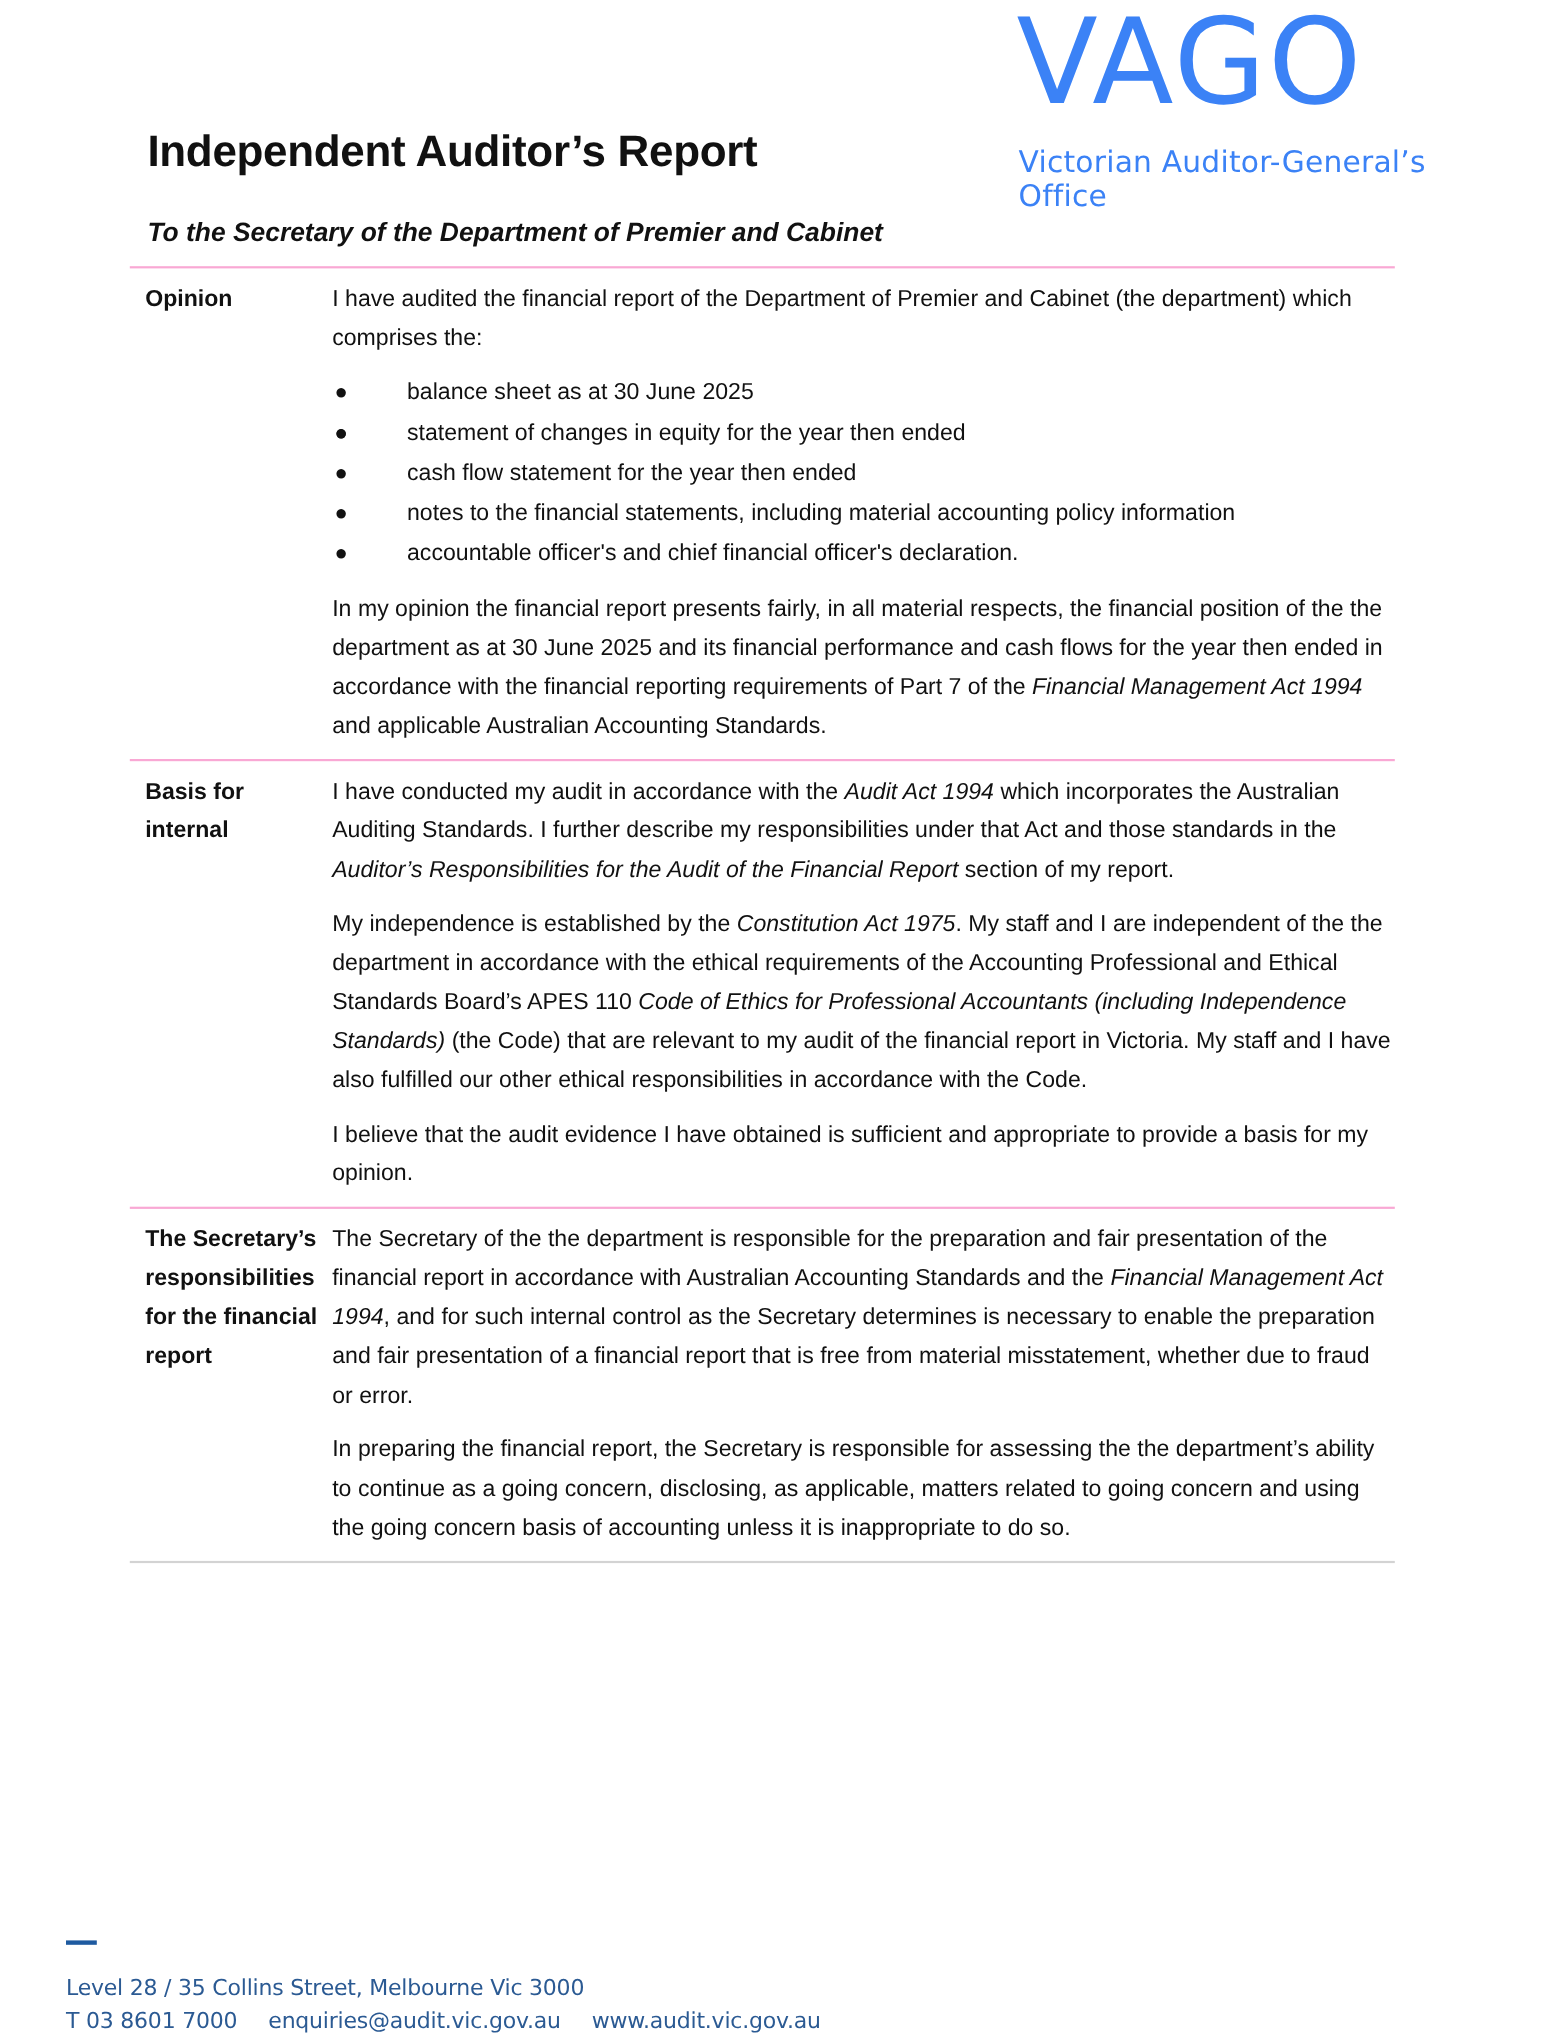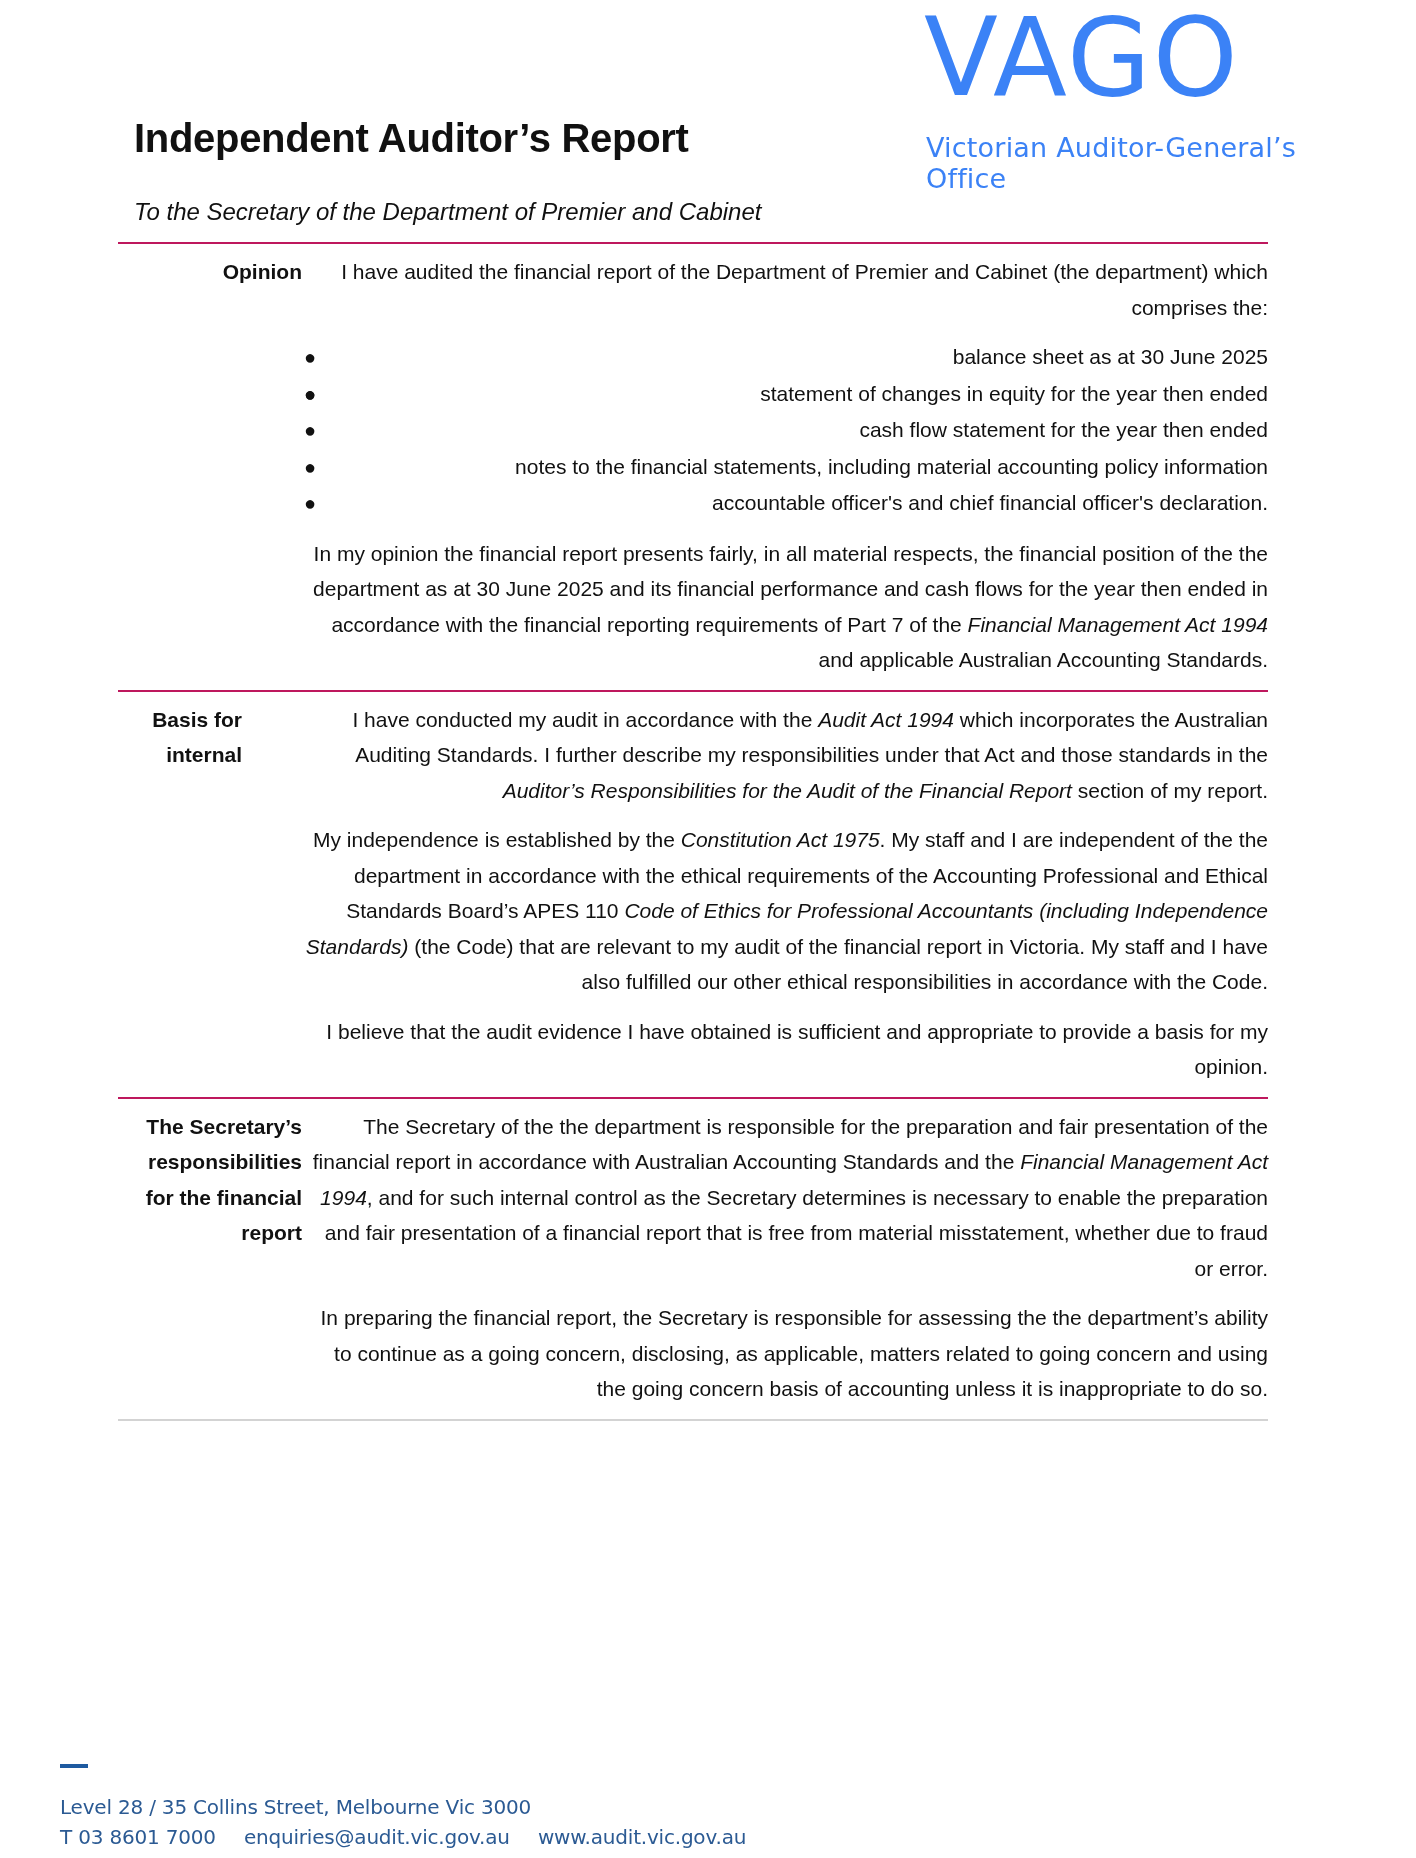--- a/index.html
+++ b/index.html
@@ -6,23 +6,23 @@
   body { width: 1416px; height: 1858px; position: relative; overflow: hidden;
          font-family: "Liberation Sans", "DejaVu Sans", sans-serif; color: #111; }
   .logo { position: absolute; left: 918px; top: 8px; width: 380px; }
   .logo-word { font-family: "DejaVu Sans", sans-serif; font-size: 108px; line-height: 100px;
                color: #3b82f6; letter-spacing: 2px; font-weight: normal; display: block; margin-left: 6px; }
   .logo-sub { font-family: "DejaVu Sans", sans-serif; font-size: 27px; color: #3b82f6;
               display: block; margin-top: 24px; margin-left: 8px; letter-spacing: 0.2px; }
   .title { position: absolute; left: 134px; top: 116px; margin: 0; font-size: 40px; font-weight: bold;
            font-family: "Liberation Sans", sans-serif; letter-spacing: -0.3px; text-align: center; }
   .addressee { position: absolute; left: 134px; top: 198px; margin: 0; font-size: 24px;
-               font-weight: normal; font-style: italic; font-family: "Liberation Sans", sans-serif; }
+               font-weight: bold; font-style: italic; font-family: "Liberation Sans", sans-serif; }
   .sections { position: absolute; left: 118px; top: 242px; width: 1150px; }
-  .section { display: flex; border-top: 2px solid #be185d; padding: 10px 0 12px 0; text-align: right; }
+  .section { display: flex; border-top: 2px solid #f9a8d4; padding: 10px 0 12px 0; }
   .section.last { border-bottom: 2px solid #d3d3d3; }
   .sec-label { width: 184px; flex: none; font-weight: bold; font-size: 21px; line-height: 35.5px;
                padding-left: 14px; box-sizing: border-box; }
   .sec-body { flex: 1; font-size: 21px; line-height: 35.5px; padding-left: 0; }
   .sec-body p { margin: 0 0 14px 0; }
   .sec-body p:last-child { margin-bottom: 0; }
   .bullets { list-style: none; margin: 14px 0 14px 0; padding: 0; }
   .bullets li { position: relative; padding-left: 68px; line-height: 36.6px; }
   .bullets li .dot { position: absolute; left: 2px; top: 0; font-size: 20px; }
   em { font-style: italic; }

